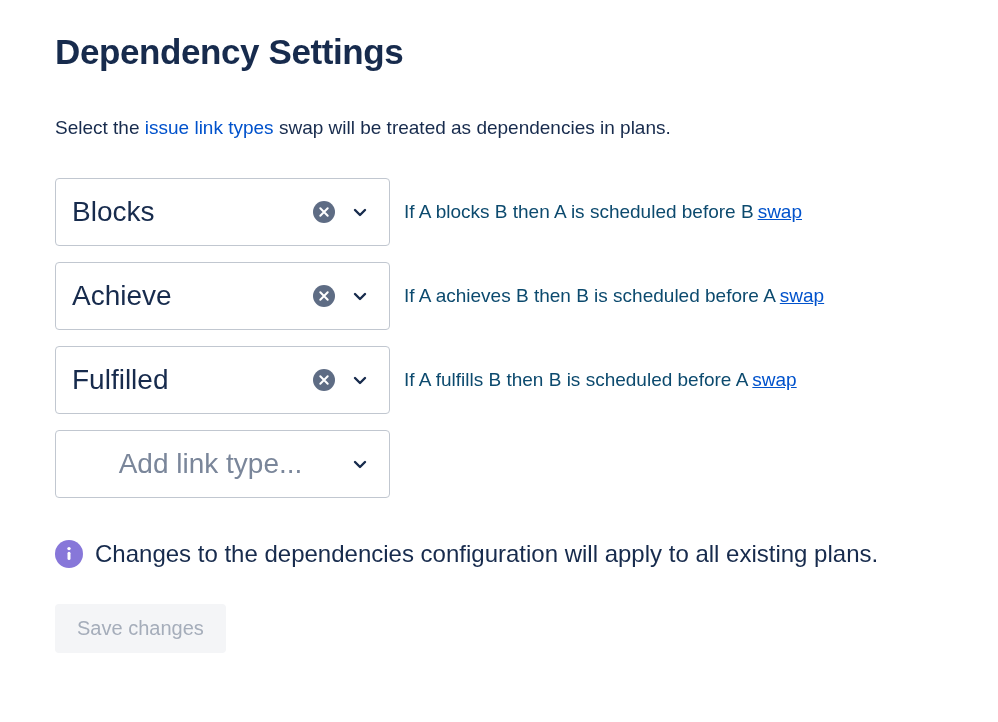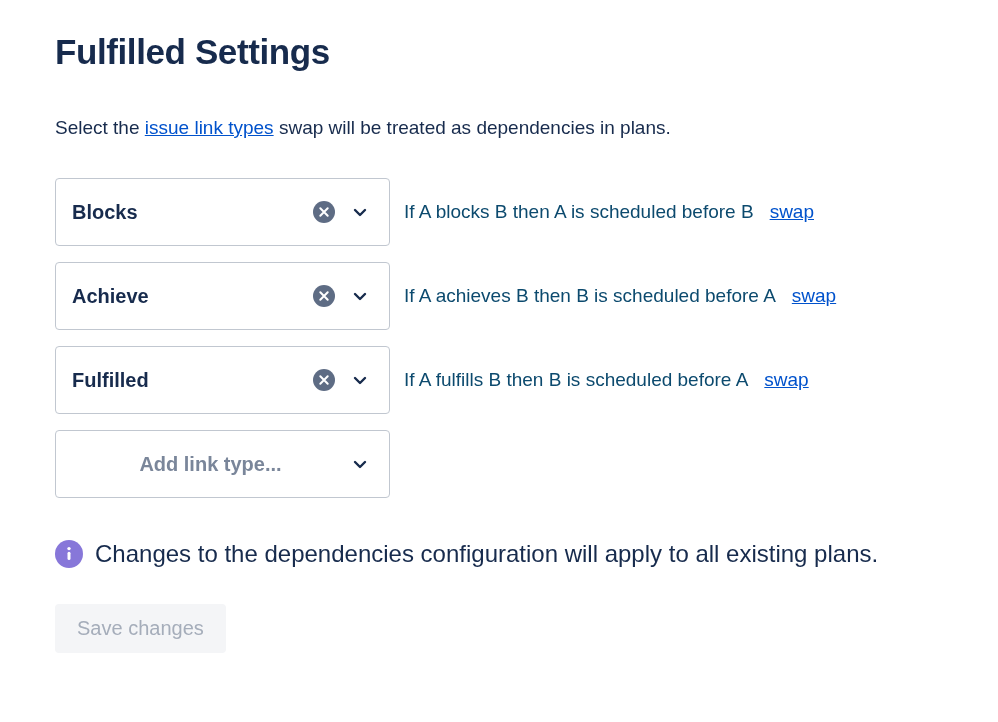--- a/index.html
+++ b/index.html
@@ -36,21 +36,20 @@
   .intro {
     font-size: 19px;
     line-height: 28px;
     color: #172B4D;
     margin: 0;
     padding-top: 38px;
   }
 
   a.link {
     color: #0052CC;
-    text-decoration: underline;
     cursor: pointer;
   }
 
   .rows {
     margin-top: 36px;
   }
 
   .row {
     display: flex;
     align-items: center;
@@ -65,27 +64,26 @@
     border: 1px solid #C1C7D0;
     border-radius: 4px;
     background: #ffffff;
     display: flex;
     align-items: center;
     cursor: pointer;
     flex: 0 0 auto;
   }
 
   .select-value {
-    font-size: 20px;
+    font-size: 28px;
     color: #172B4D;
     padding-left: 16px;
     flex: 1 1 auto;
     white-space: nowrap;
     overflow: hidden;
-    font-weight: bold;
   }
 
   .select-value.placeholder {
     color: #7A869A;
     text-align: center;
   }
 
   .clear-icon {
     flex: 0 0 auto;
     width: 22px;
@@ -109,21 +107,21 @@
     font-size: 19px;
     color: #0c4a6e;
     margin-left: 14px;
     white-space: nowrap;
   }
 
   .swap-link {
     font-size: 19px;
     color: #0052CC;
     text-decoration: underline;
-    margin-left: 16px;
+    margin-left: 4px;
     cursor: pointer;
     white-space: nowrap;
   }
 
   .note {
     display: flex;
     align-items: center;
     margin-top: 42px;
   }
 
@@ -165,21 +163,21 @@
     background: transparent;
     color: #A5ADBA;
     margin-left: 8px;
   }
 </style>
 </head>
 <body>
 
 <div class="page">
 
-  <h1 class="page-title">Fulfilled Settings</h1>
+  <h1 class="page-title">Dependency Settings</h1>
 
   <p class="intro">
     <span>Select the </span><a class="link">issue link types</a><span> swap will be treated as dependencies in plans.</span>
   </p>
 
   <div class="rows">
 
     <div class="row">
       <div class="select-box">
         <span class="select-value">Blocks</span>

